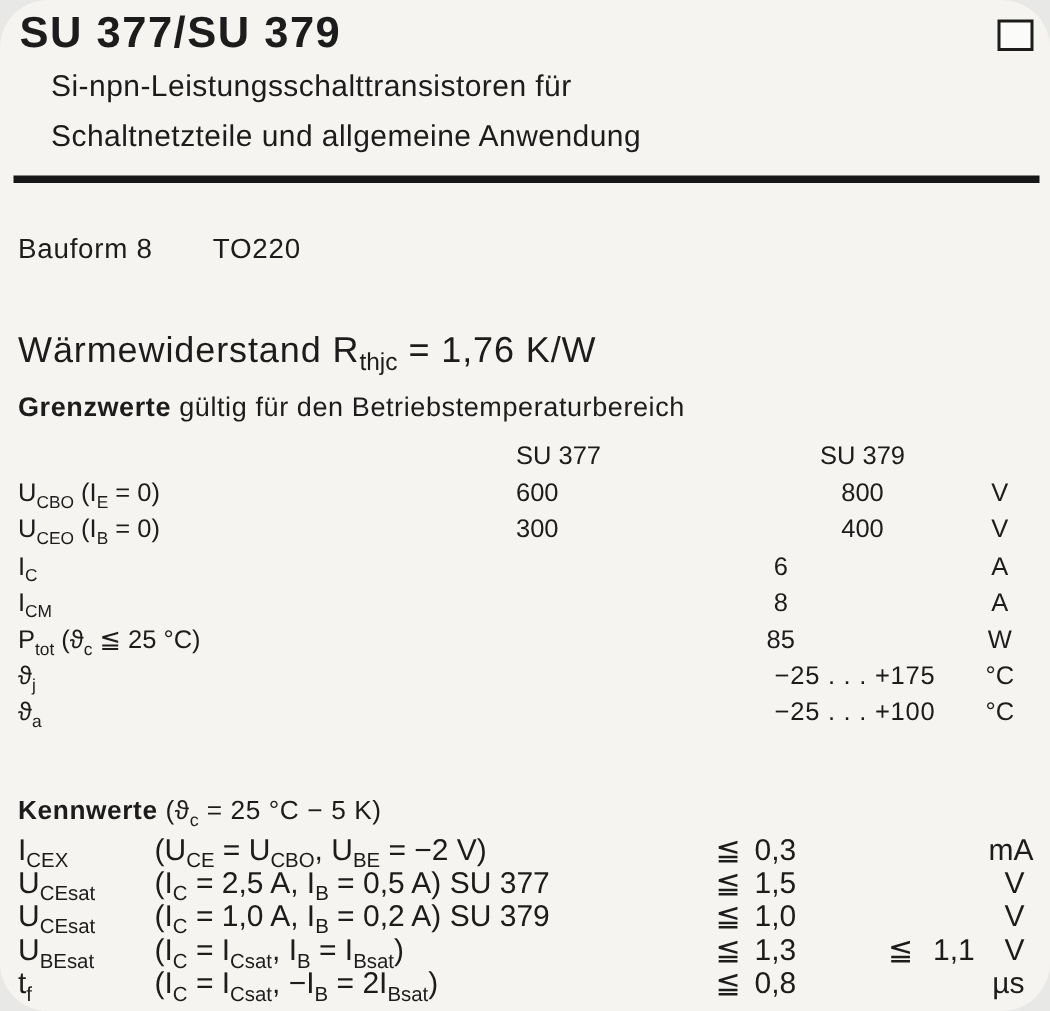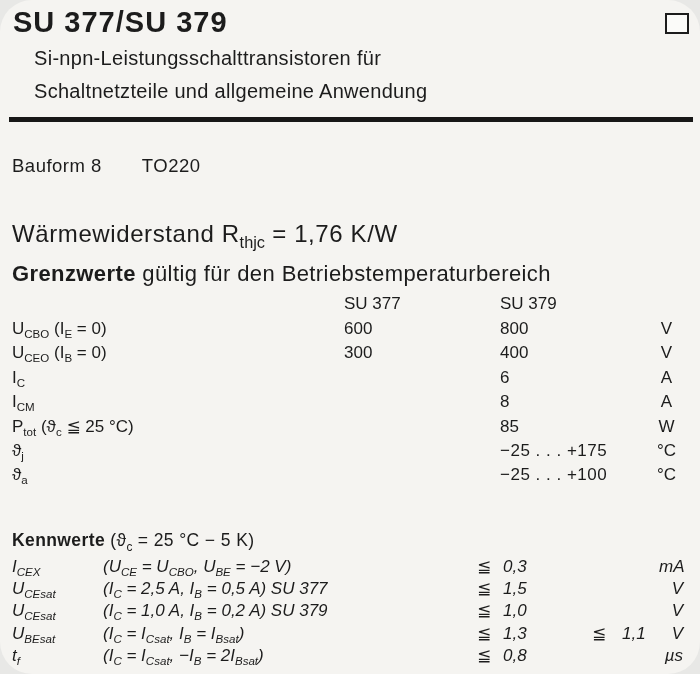--- a/index.html
+++ b/index.html
@@ -40,43 +40,43 @@
     position: absolute; top: 155px; left: 12px;
     font-size: 18.5px; letter-spacing: 0.5px;
   }
   .bauform .val { margin-left: 40px; }
   .thermal {
     position: absolute; top: 220px; left: 12px;
     font-size: 24px; letter-spacing: 0.6px;
   }
   .gw-heading {
     position: absolute; top: 261px; left: 12px;
-    font-size: 22px; letter-spacing: 0.4px;
+    font-size: 18px; letter-spacing: 0.4px;
   }
   .gw-heading .b, .kw-heading .b { font-weight: 700; }
   .kw-heading {
     position: absolute; top: 530px; left: 12px;
     font-size: 17.5px; letter-spacing: 0.4px;
   }
 
   .gw-table { position: absolute; top: 291px; left: 12px; width: 671px; font-size: 17px; }
   .gw-row {
     display: grid;
     grid-template-columns: 332px 156px 150px 33px;
     height: 24.4px; line-height: 24.4px;
     white-space: nowrap;
   }
   .gw-row.gw-head { height: 26px; line-height: 26px; }
   .gw-row .c1 { }
-  .gw-row .c2 { text-align: left; }
+  .gw-row .c2 { text-align: center; }
   .gw-row .c2.mid { padding-right: 109px; }
   .gw-row .c2.range { padding-right: 10px; letter-spacing: 0.5px; }
   .gw-row .unit { text-align: center; }
 
-  .kw-table { position: absolute; top: 556px; left: 12px; width: 671px; font-size: 17px; font-style: italic; }
+  .kw-table { position: absolute; top: 556px; left: 12px; width: 671px; font-size: 20px; }
   .kw-row {
     display: grid;
     grid-template-columns: 91px 362px 95px 85px 38px;
     height: 22.2px; line-height: 22.2px;
     white-space: nowrap;
   }
   .kw-row .lim1 { padding-left: 12px; }
   .kw-row .lim1 .rel { display: inline-block; width: 26px; }
   .kw-row .lim2 { padding-left: 32px; }
   .kw-row .lim2 .rel { display: inline-block; width: 30px; }

